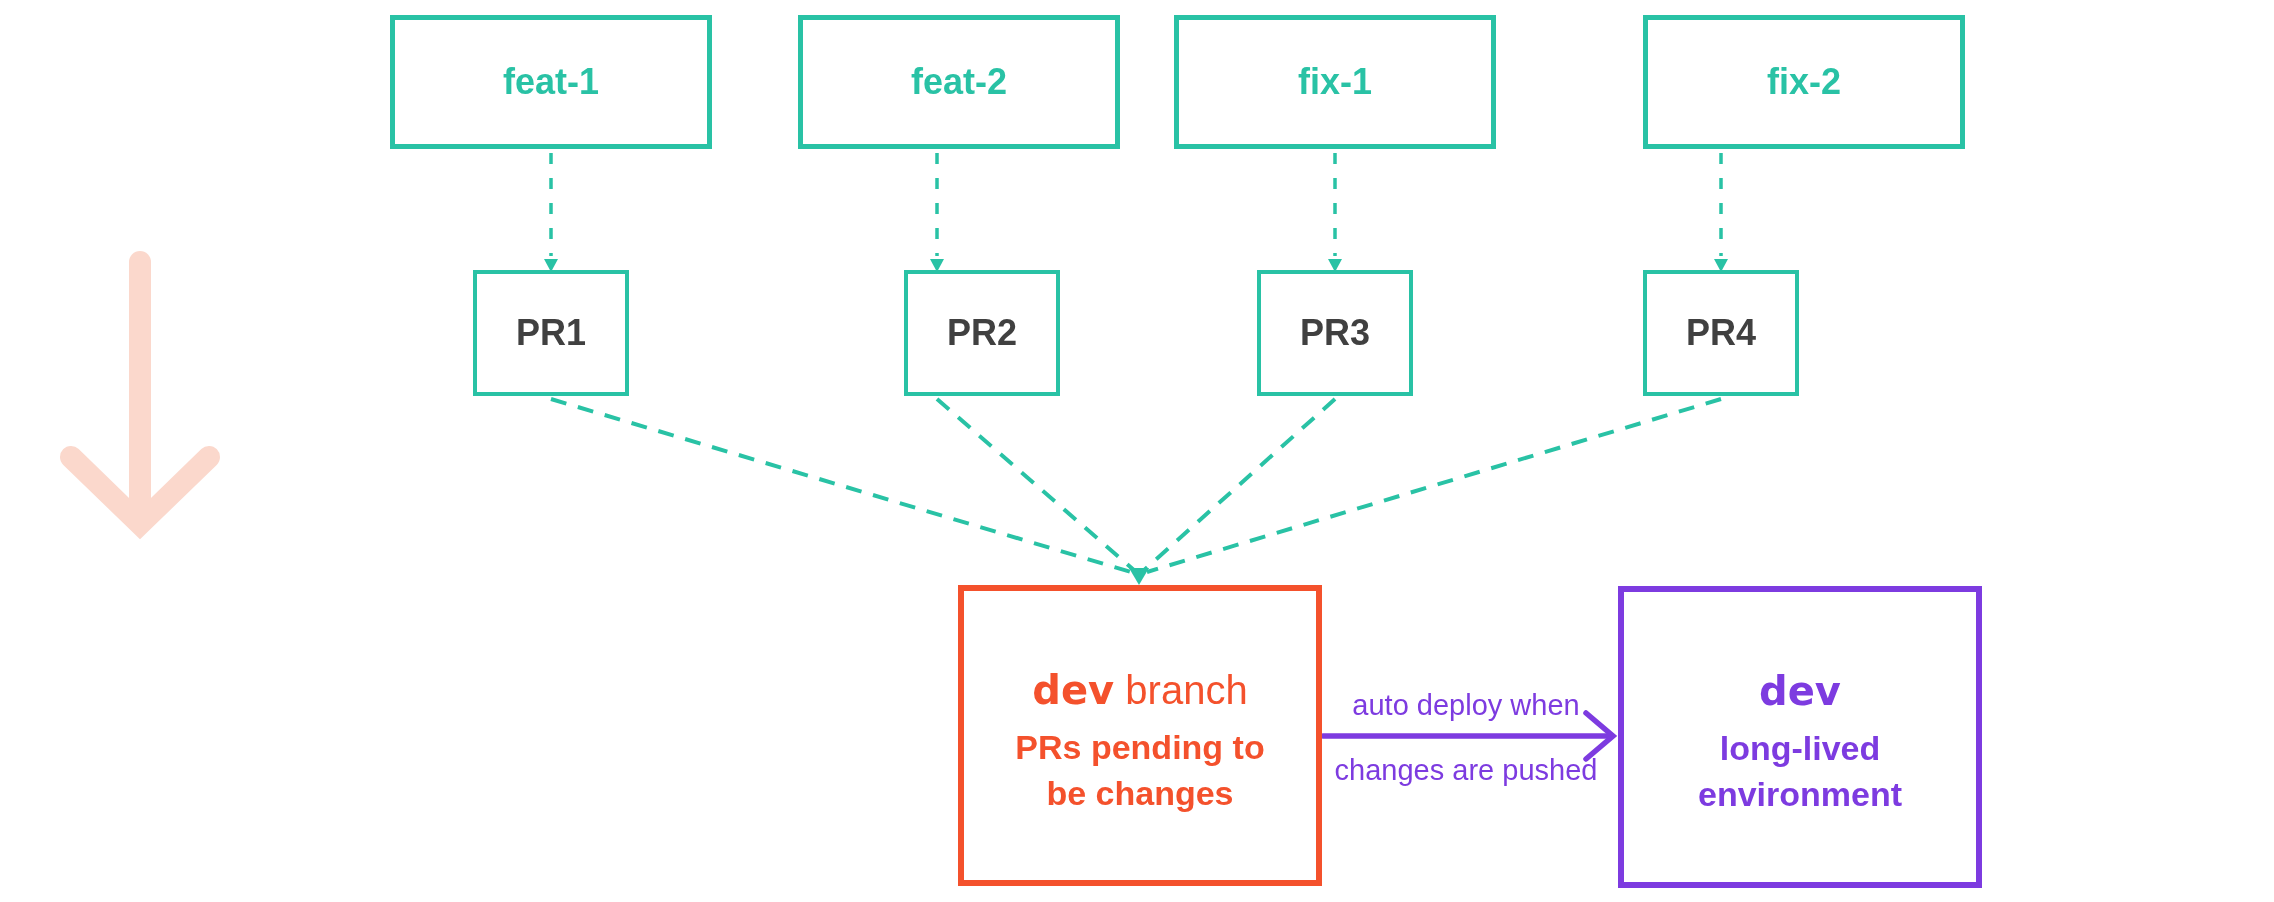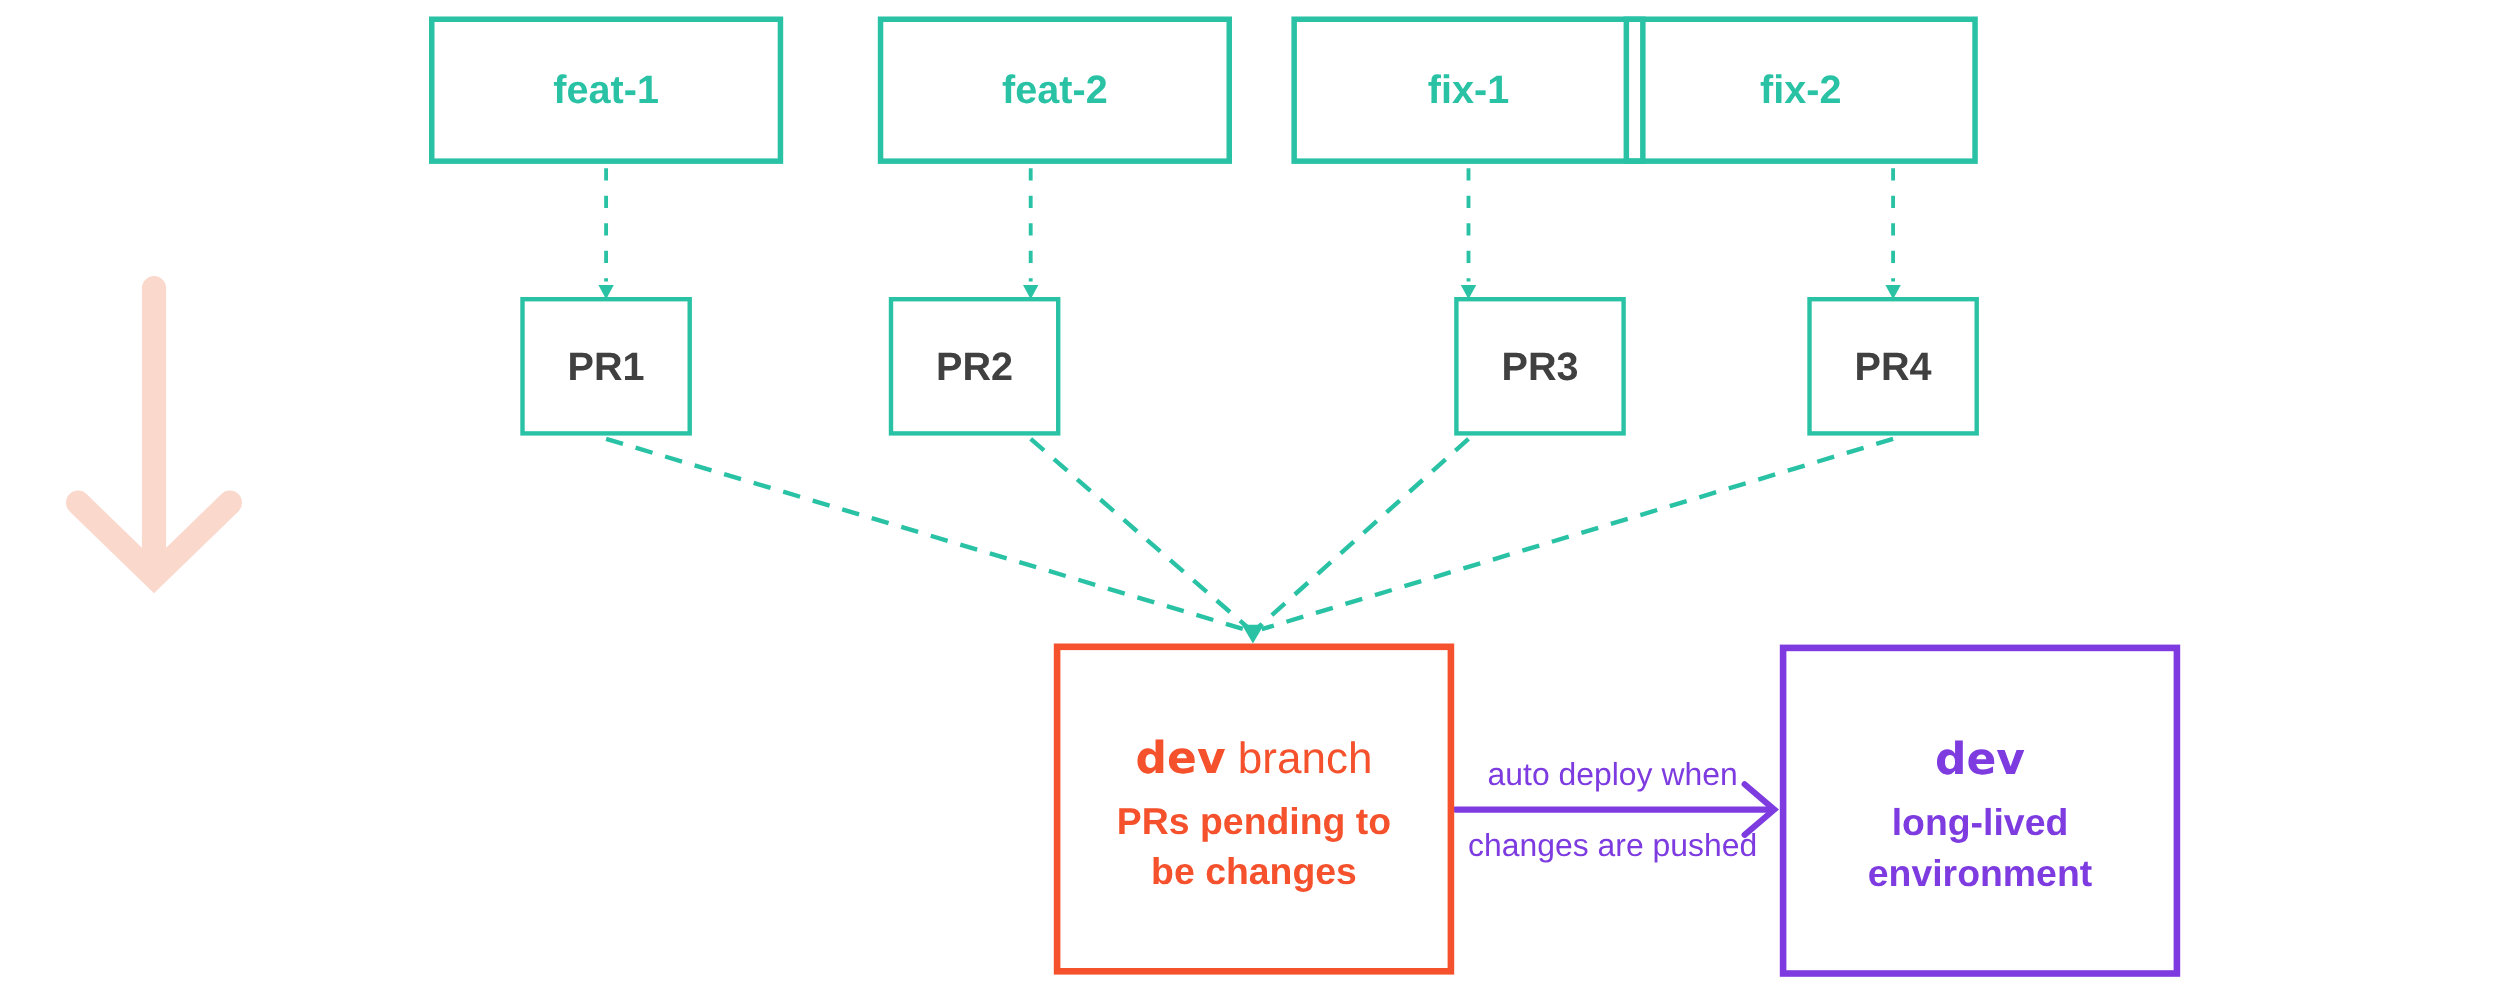--- a/index.html
+++ b/index.html
@@ -136,31 +136,31 @@
 
   <div class="box branch-box" style="left:390px">
     <span>feat-1</span>
   </div>
   <div class="box branch-box" style="left:798px">
     <span>feat-2</span>
   </div>
   <div class="box branch-box" style="left:1174px">
     <span>fix-1</span>
   </div>
-  <div class="box branch-box" style="left:1476px">
+  <div class="box branch-box" style="left:1643px">
     <span>fix-2</span>
   </div>
 
   <div class="box pr-box" style="left:473px">
     <span>PR1</span>
   </div>
-  <div class="box pr-box" style="left:808px">
+  <div class="box pr-box" style="left:904px">
     <span>PR2</span>
   </div>
-  <div class="box pr-box" style="left:1322px">
+  <div class="box pr-box" style="left:1257px">
     <span>PR3</span>
   </div>
   <div class="box pr-box" style="left:1643px">
     <span>PR4</span>
   </div>
 
   <div class="box dev-branch-box">
     <div class="node-title">
       <span class="emph">dev</span><span> branch</span>
     </div>

